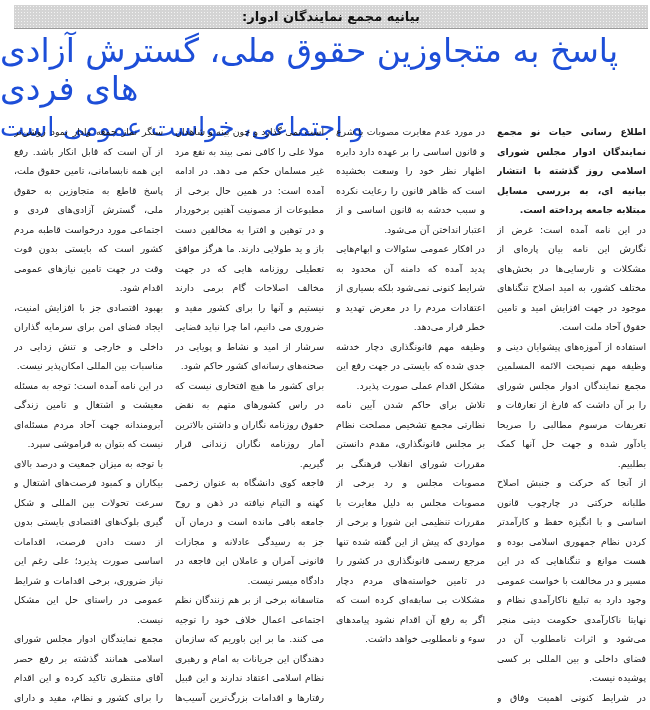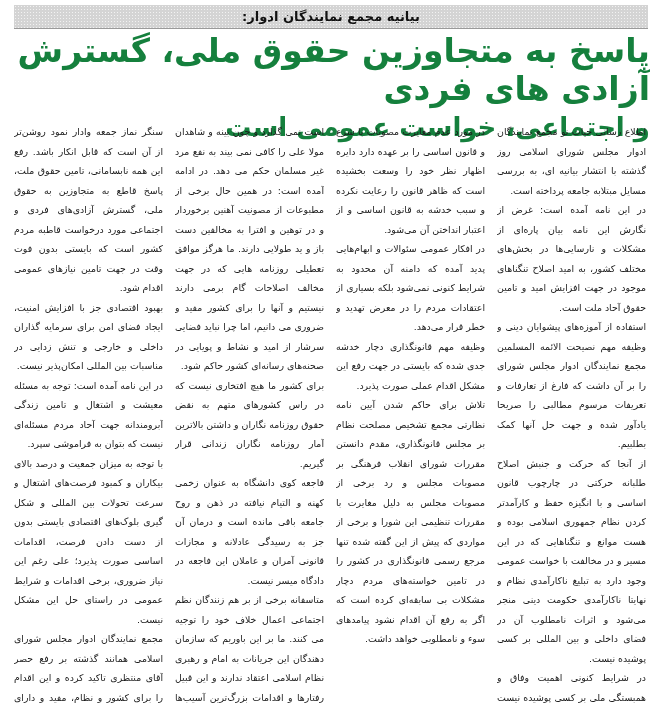--- a/index.html
+++ b/index.html
@@ -9,35 +9,35 @@
     background-color: #d4d4d4;
     background-image: radial-gradient(#f2f2f2 0.7px, transparent 0.8px);
     background-size: 3px 3px;
     border-bottom: 1px solid #9a9a9a;
     direction: rtl; text-align: center;
   }
   .kicker {
     font-family: "DejaVu Sans", sans-serif; font-weight: bold; font-size: 13px; line-height: 23px; color: #111;
   }
   .headline {
-    position: absolute; left: 0; right: 0; top: 32px; direction: rtl; text-align: right;
-    font-family: "DejaVu Sans", sans-serif; font-weight: bold; color: #15803d;
+    position: absolute; left: 0; right: 0; top: 32px; direction: rtl; text-align: left;
+    font-family: "DejaVu Sans", sans-serif; font-weight: normal; color: #1d4ed8;
   }
   .headline .l1 { font-size: 33px; line-height: 38px; letter-spacing: -1px; }
   .headline .l2 { font-size: 26px; line-height: 38px; letter-spacing: -1px; }
   .columns {
     position: absolute; left: 14px; right: 4px; top: 122px; bottom: 4px;
     direction: rtl; display: flex; gap: 12px;
   }
   .col {
     flex: 1 1 0; font-family: "DejaVu Sans", sans-serif; font-size: 9.4px; line-height: 19.5px;
     text-align: justify; color: #1a1a1a; overflow: hidden;
   }
   .col p { margin: 0; }
-  .col .lead { font-weight: normal; }
+  .col .lead { font-weight: bold; }
 </style>
 </head>
 <body>
 
 <div class="kicker-band">
   <span class="kicker">بیانیه مجمع نمایندگان ادوار:</span>
 </div>
 
 <div class="headline">
   <div class="l1">پاسخ به متجاوزین حقوق ملی، گسترش آزادی های فردی</div>

